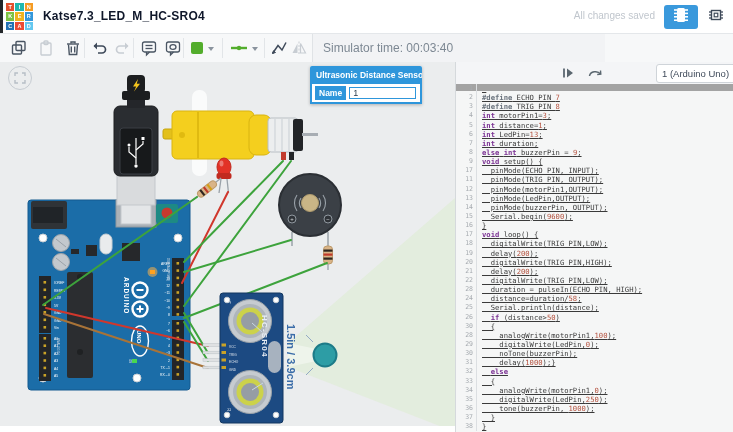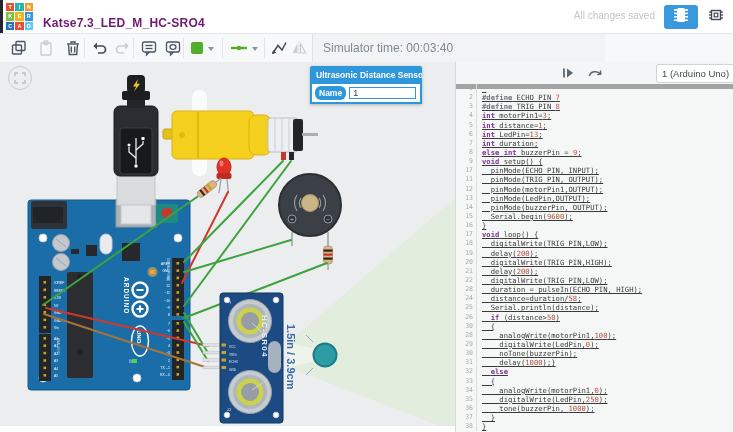--- a/index.html
+++ b/index.html
@@ -3,46 +3,46 @@
 <meta charset="utf-8">
 <style>
   html,body{margin:0;padding:0;background:#fff;}
   #app{position:relative;width:733px;height:432px;overflow:hidden;background:#fff;
        font-family:"Liberation Sans",sans-serif;-webkit-font-smoothing:antialiased;}
   
   #topbar{position:absolute;left:0;top:0;width:733px;height:33px;background:#fff;border-bottom:1px solid #e4e7ea;}
   #window-edge{position:absolute;left:0;top:0;width:3px;height:33px;background:#23272b;}
   #logo{position:absolute;left:6px;top:3px;width:27px;height:27px;display:grid;grid-template-columns:repeat(3,1fr);gap:1px;}
   #logo span{display:flex;align-items:center;justify-content:center;color:#fff;font-size:5.5px;font-weight:bold;}
-  #doc-title{position:absolute;left:43px;top:16px;font-size:12px;font-weight:bold;color:#701a75;letter-spacing:.2px;}
+  #doc-title{position:absolute;left:43px;top:9px;font-size:12px;font-weight:bold;color:#0f172a;letter-spacing:.2px;}
   #save-status{position:absolute;right:78px;top:10px;font-size:10px;color:#c0c6cd;}
   .chipbtn{position:absolute;top:5px;height:24px;border-radius:3px;display:flex;align-items:center;justify-content:center;}
   #components-btn{left:664px;width:34px;background:#3a99dc;}
   #ic-btn{left:702px;width:28px;background:#fff;}
   
   #toolbar{position:absolute;left:0;top:34px;width:733px;height:28px;background:#f7f8f9;border-bottom:1px solid #dfe3e6;}
   .tbtn{position:absolute;top:3px;width:22px;height:22px;display:flex;align-items:center;justify-content:center;}
   .tsep{position:absolute;top:4px;width:1px;height:20px;background:#e2e5e8;}
   #sim-region{position:absolute;left:312px;top:0;width:292px;height:28px;background:#f2f3f5;border-left:1px solid #e0e3e6;}
   #sim-time{position:absolute;left:10px;top:7px;font-size:12px;color:#7d8893;}
   
   #canvas{position:absolute;left:0;top:62px;width:455px;height:370px;background:#ebedee;overflow:hidden;}
   #fit-btn{position:absolute;left:8px;top:4px;width:22px;height:22px;border:1.5px solid #c6ccd2;border-radius:50%;
            display:flex;align-items:center;justify-content:center;}
   #bottom-strip{position:absolute;left:0;top:364px;width:455px;height:6px;background:#fff;}
   
   #popup{position:absolute;left:310px;top:4px;width:112px;box-shadow:0 1px 3px rgba(0,0,0,.25);}
   #popup-header{background:#2e96db;color:#fff;font-size:8.5px;font-weight:bold;height:18px;line-height:18px;
                 padding-left:6px;white-space:nowrap;overflow:hidden;border-radius:2px 2px 0 0;}
   #popup-body{background:#fff;border:2px solid #2e96db;border-top:none;padding:2px 3px;display:flex;align-items:center;gap:3px;}
-  #popup-name-chip{background:#2e96db;color:#fff;font-size:8.5px;font-weight:bold;padding:2px 4px;border-radius:6px;}
+  #popup-name-chip{background:#2e96db;color:#fff;font-size:8.5px;font-weight:bold;padding:2px 4px;border-radius:0;}
   #popup-name-input{width:62px;height:10px;border:1.5px solid #2e96db;font-size:9px;padding:0 0 0 3px;color:#2c3e50;}
   
   #codepanel{position:absolute;left:455px;top:62px;width:278px;height:370px;background:#f5f6f6;border-left:1px solid #d5d9dc;overflow:hidden;}
-  #codeheader{position:absolute;left:0;top:0;width:278px;height:22px;background:#f4f5f7;border-bottom:5px solid #a3a3a3;}
+  #codeheader{position:absolute;left:0;top:0;width:278px;height:22px;background:#f4f5f7;border-bottom:7px solid #a3a3a3;}
   #device-dropdown{position:absolute;left:200px;top:2px;width:95px;height:17px;background:#fff;border:1px solid #cfd4d9;
                    border-radius:3px;font-size:9.5px;color:#3f4a5a;line-height:17px;padding-left:5px;white-space:nowrap;overflow:hidden;}
   .hicon{position:absolute;top:3px;width:18px;height:16px;display:flex;align-items:center;justify-content:center;}
   #codearea{position:absolute;left:0;top:22px;width:278px;height:348px;font-family:"DejaVu Sans Mono",monospace;
             font-size:7.2px;line-height:9.15px;color:#3a3a3a;}
   .crow{display:flex;height:9.15px;white-space:pre;}
   .ln{width:17px;text-align:right;color:#a6abb0;font-size:6.5px;padding-right:3px;flex:none;border-right:1px solid #dcdfe2;}
   .lc{padding-left:5px;text-decoration:underline;}
   .kw{color:#7b3294;font-weight:bold;}
   .pp{color:#6a737d;font-weight:bold;}

